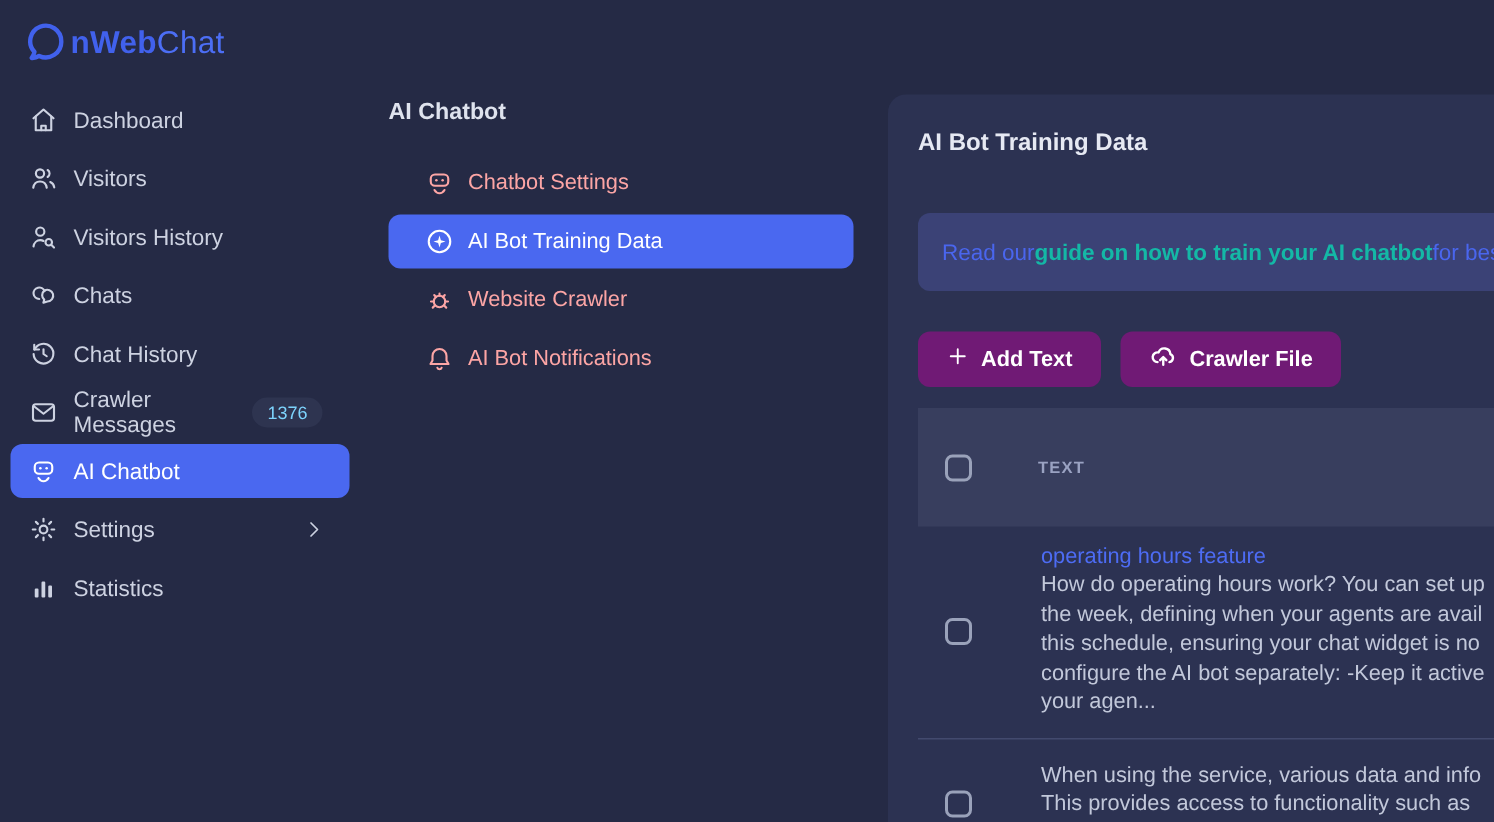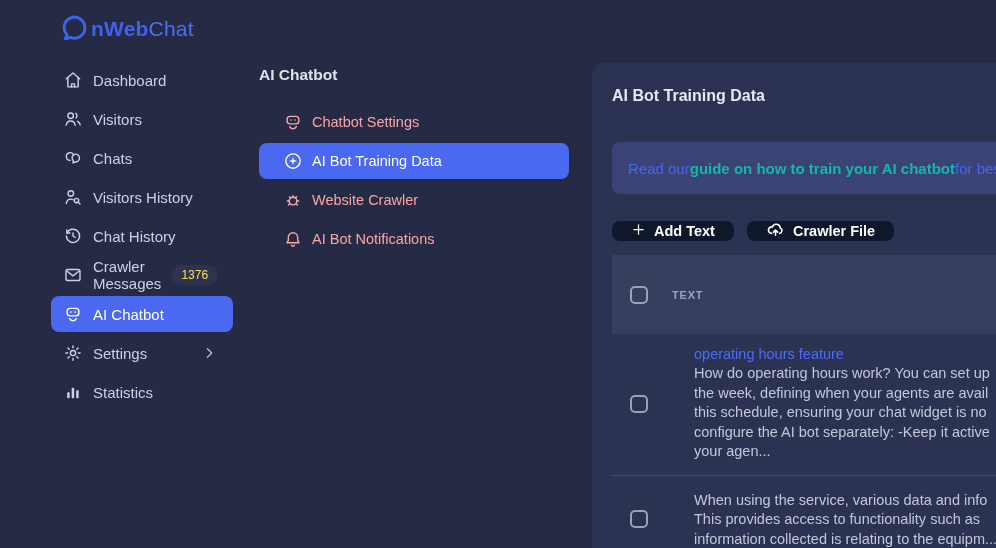--- a/index.html
+++ b/index.html
@@ -6,39 +6,39 @@
   html,body { margin:0; padding:0; }
   body {
     width: 996px; height: 548px; overflow: hidden;
     background: #252a45;
     font-family: "Liberation Sans", sans-serif;
     -webkit-font-smoothing: antialiased;
   }
   .app { display: flex; width: 996px; height: 548px; }
 
   
-  .sidebar { width: 240px; flex: none; padding-left: 44px; }
+  .sidebar { width: 240px; flex: none; }
   .logo { display: flex; align-items: center; padding: 13px 0 0 17px; height: 44px; }
   .logo svg { display:block; }
   .logo-text { font-size: 21px; letter-spacing: .2px; margin-left: 3px; }
   .logo-bold { color: #4161ec; font-weight: 700; }
   .logo-light { color: #4c6ef5; font-weight: 300; }
 
   .nav { margin-top: 18px; }
   .nav-item {
     display: flex; align-items: center; gap: 10px;
     height: 36px; margin: 3px 7px; padding: 0 12px;
     border-radius: 8px; color: #cdd2e1; font-size: 15px; cursor: pointer;
   }
   .nav-item .icon { width: 20px; height: 20px; flex: none; display:flex; align-items:center; justify-content:center; }
   .nav-item svg { width: 20px; height: 20px; stroke: currentColor; fill: none; stroke-width: 1.7; stroke-linecap: round; stroke-linejoin: round; }
   .nav-item.active { background: #4a68f0; color: #ffffff; }
   .badge {
     margin-left: auto; margin-right: 6px;
-    background: #2e3450; color: #fde047;
+    background: #2e3450; color: #7dd3fc;
     font-size: 12px; padding: 3px 10px; border-radius: 10px;
   }
   .chev { margin-left: auto; margin-right: 4px; display:flex; }
   .chev svg { width: 16px; height: 16px; stroke: #cdd2e1; }
 
   
   .submenu { width: 352px; flex: none; padding-left: 19px; }
   .submenu-title { margin-top: 66px; font-size: 15.5px; font-weight: 700; color: #dfe3ee; }
   .submenu-list { margin-top: 20px; }
   .submenu-item {
@@ -62,33 +62,33 @@
     width: 560px; height: 52px; margin-top: 37px;
     background: #3b4276; border-radius: 8px;
     display: flex; align-items: center; padding-left: 16px;
     font-size: 15px; white-space: nowrap; color: #4a66ee;
   }
   .banner a { color: #14b8a6; font-weight: 700; text-decoration: none; cursor: pointer; }
 
   .btn-row { display: flex; gap: 13px; margin-top: 27px; }
   .btn {
     display: inline-flex; align-items: center; gap: 8px;
-    height: 20px; padding: 0 19px; border: none; border-radius: 8px;
-    background: #0f172a; color: #ffffff;
+    height: 37px; padding: 0 19px; border: none; border-radius: 8px;
+    background: #701a75; color: #ffffff;
     font-family: inherit; font-size: 14.5px; font-weight: 600; cursor: pointer;
   }
   .btn svg { stroke: #ffffff; fill: none; stroke-width: 2; stroke-linecap: round; stroke-linejoin: round; }
 
   .table { margin-top: 14px; width: 560px; }
   .thead {
     height: 79px; background: #383e5e; width: 560px;
     display: flex; align-items: center; padding-left: 18px;
   }
   .th {
-    margin-left: 24px; font-size: 11px; font-weight: 700;
+    margin-left: 44px; font-size: 11px; font-weight: 700;
     letter-spacing: .8px; color: #9aa2c2;
   }
   .checkbox {
     display: inline-block; width: 18px; height: 18px; flex: none;
     border: 2px solid #9aa2ba; border-radius: 5px; cursor: pointer;
   }
   .trow { display: flex; width: 560px; border-bottom: 1px solid #434a6e; }
   .trow:last-child { border-bottom: none; }
   .check-col { width: 82px; flex: none; display: flex; align-items: center; padding-left: 18px; }
   .text-col { flex: 1; min-width: 0; padding: 11px 0 13px; }
@@ -132,37 +132,37 @@
               <path d="M15.3 5.2a3.3 3.3 0 0 1 0 5.6"></path>
               <path d="M17.4 14.8c1.7.7 2.9 2.3 3.2 4.3"></path>
             </svg>
         </span>
         <span>Visitors</span>
       </div>
 
       <div class="nav-item">
         <span class="icon">
           <svg viewBox="0 0 24 24">
-              <path d="M8.6 14.8a4.6 4.6 0 1 1 4.3-6.3"></path>
-              <path d="M12.6 8.1a4.7 4.7 0 1 1 2.5 8.7l-3.2 1 .7-2.5a4.7 4.7 0 0 1 0-7.2z"></path>
-            </svg>
-        </span>
-        <span>Chats</span>
-      </div>
-
-      <div class="nav-item">
-        <span class="icon">
-          <svg viewBox="0 0 24 24">
               <circle cx="9.4" cy="7.7" r="3.3"></circle>
               <path d="M4 19.6c.4-3 2.6-5.1 5.4-5.1.9 0 1.8.2 2.6.7"></path>
               <circle cx="16.2" cy="16.2" r="2.6"></circle>
               <path d="m18.2 18.2 2.2 2.2"></path>
             </svg>
         </span>
         <span>Visitors History</span>
+      </div>
+
+      <div class="nav-item">
+        <span class="icon">
+          <svg viewBox="0 0 24 24">
+              <path d="M8.6 14.8a4.6 4.6 0 1 1 4.3-6.3"></path>
+              <path d="M12.6 8.1a4.7 4.7 0 1 1 2.5 8.7l-3.2 1 .7-2.5a4.7 4.7 0 0 1 0-7.2z"></path>
+            </svg>
+        </span>
+        <span>Chats</span>
       </div>
 
       <div class="nav-item">
         <span class="icon">
           <svg viewBox="0 0 24 24">
               <path d="M4.6 4.6v3.8h3.8"></path>
               <path d="M4.8 8.5a7.9 7.9 0 1 1-.7 3.5"></path>
               <path d="M12 8.2V12l2.6 1.8"></path>
             </svg>
         </span>

